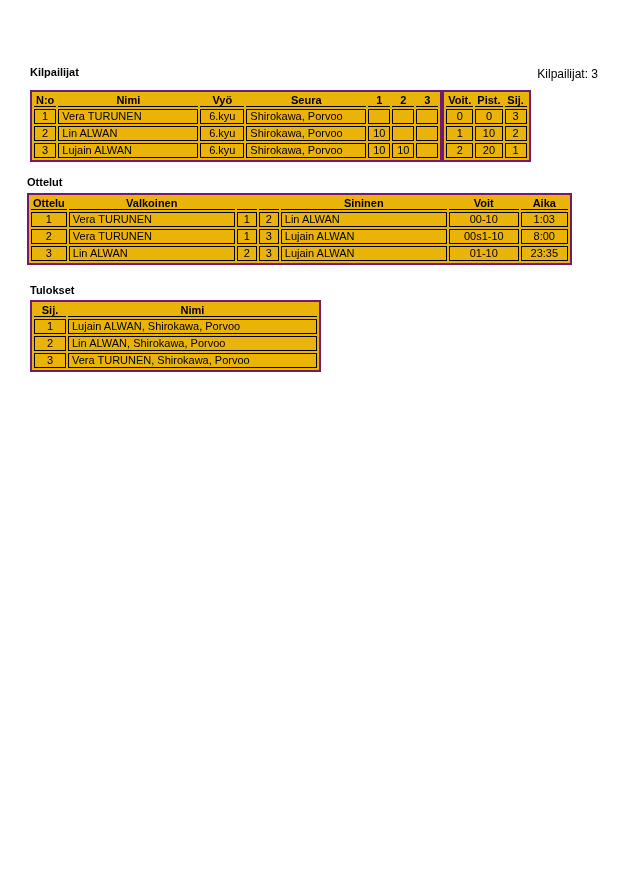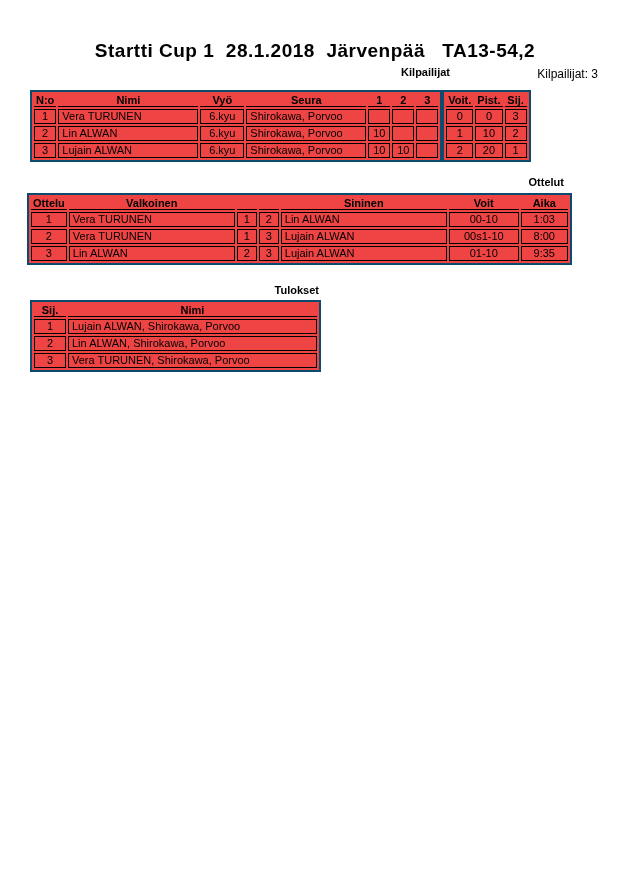--- a/index.html
+++ b/index.html
@@ -15,39 +15,39 @@
   .doc-title {
     position:absolute; top:40px; left:0; width:630px;
     text-align:center;
     font-size:19px; font-weight:bold;
     white-space:pre;
     letter-spacing:0.5px;
   }
   .section-label {
     position:absolute;
     font-size:11px; font-weight:bold;
-    text-align:right;
+    text-align:left;
   }
   .label-kilpailijat { top:66px; left:30px; width:420px; }
   .label-ottelut    { top:176px; left:27px; width:537px; }
   .label-tulokset   { top:284px; left:30px; width:289px; }
   .count-note {
     position:absolute; top:67px; right:32px;
     font-size:12px; font-weight:normal;
   }
   .tbl-wrap { position:absolute; display:flex; align-items:flex-start; }
   .wrap-t1 { top:90px; left:30px; }
   .wrap-t2 { top:193px; left:27px; }
   .wrap-t3 { top:300px; left:30px; }
 
   table.grid {
     border-collapse:separate;
     border-spacing:2px;
-    border:2px solid #0c4a6e;
-    background:#ef4444;
+    border:2px solid #701a75;
+    background:#eab308;
     table-layout:fixed;
   }
   table.grid th {
     font-size:11px; font-weight:bold; line-height:12px;
     height:12px;
     padding:0 2px;
     border:none;
     border-bottom:1px solid #000;
     text-align:center;
     vertical-align:middle;
@@ -82,21 +82,20 @@
   .w-tulos  { width:62px; }
   .w-aika   { width:39px; }
   .w-sij3   { width:24px; }
   .w-nimi3  { width:241px; }
 </style>
 </head>
 <body>
 
 <div class="page">
 
-  <div class="doc-title">Startti Cup 1  28.1.2018  Järvenpää   TA13-54,2</div>
 
   <div class="section-label label-kilpailijat">Kilpailijat</div>
   <div class="count-note">Kilpailijat: 3</div>
 
   <div class="tbl-wrap wrap-t1">
     <table class="grid t1-left">
       <thead>
         <tr>
           <th class="w-no al">N:o</th>
           <th class="w-nimi">Nimi</th>
@@ -199,21 +198,21 @@
           <td class="w-tulos">00s1-10</td>
           <td class="w-aika">8:00</td>
         </tr>
         <tr>
           <td class="w-ottelu">3</td>
           <td class="w-valk al">Lin ALWAN</td>
           <td class="w-n">2</td>
           <td class="w-n">3</td>
           <td class="w-sin al">Lujain ALWAN</td>
           <td class="w-tulos">01-10</td>
-          <td class="w-aika">9:35</td>
+          <td class="w-aika">23:35</td>
         </tr>
       </tbody>
     </table>
   </div>
 
   <div class="section-label label-tulokset">Tulokset</div>
 
   <div class="tbl-wrap wrap-t3">
     <table class="grid">
       <thead>

